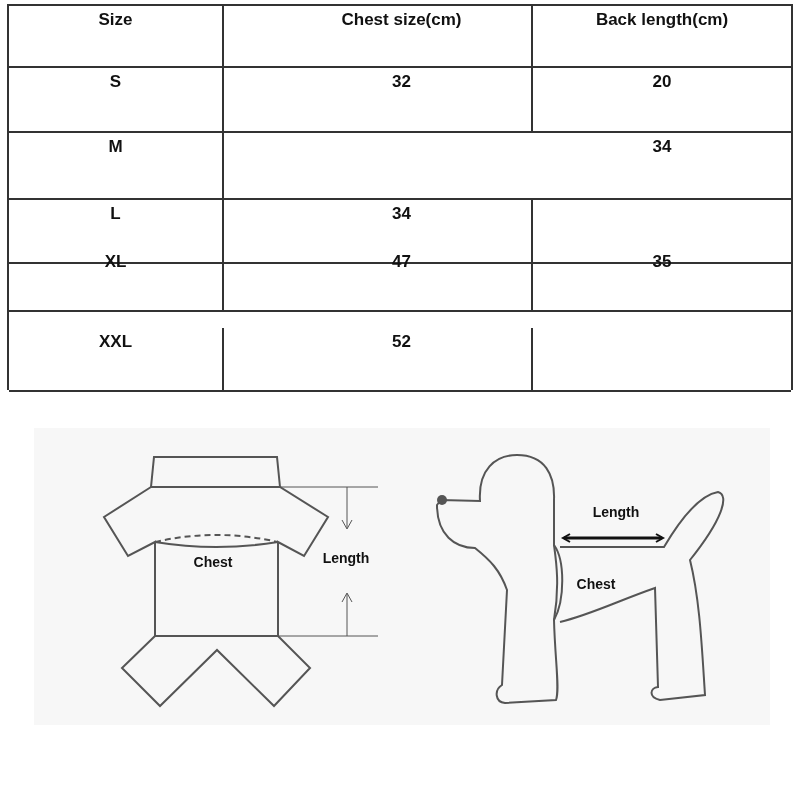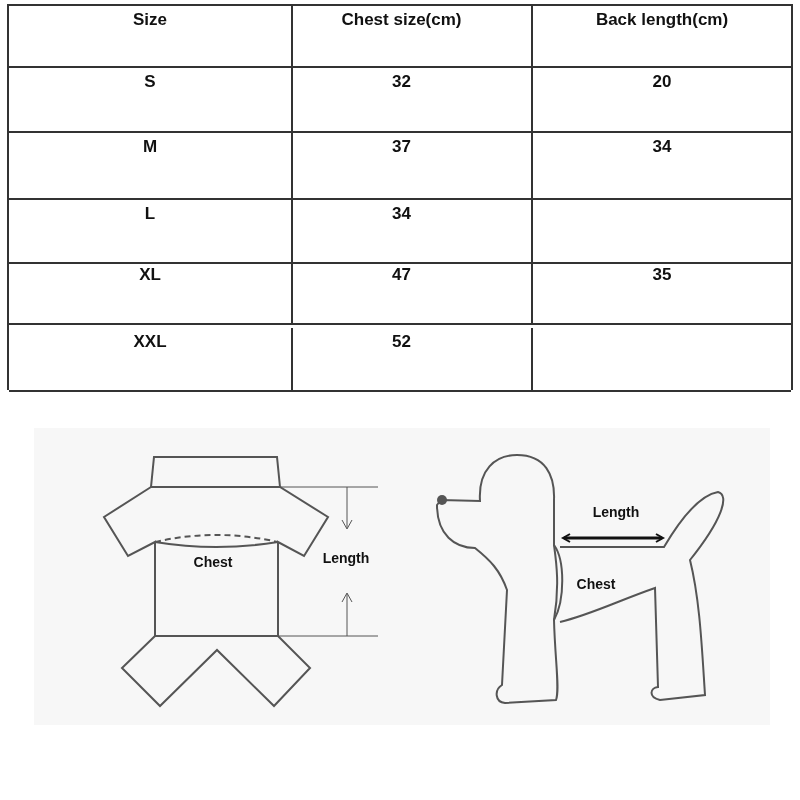--- a/index.html
+++ b/index.html
@@ -1,20 +1,20 @@
 <!DOCTYPE html>
 <html><head>
 <meta charset="utf-8">
 <style>
   html,body{margin:0;padding:0;background:#fff;}
   body{width:800px;height:800px;position:relative;overflow:hidden;font-family:"Liberation Sans",sans-serif;}
   .tbl{position:absolute;left:7px;top:4px;width:786px;height:386px;border-left:2px solid #333;border-right:2px solid #333;border-top:2px solid #333;box-sizing:border-box;}
   .row{position:absolute;left:0;right:0;border-bottom:2px solid #333;box-sizing:border-box;}
   .cell{position:absolute;top:0;bottom:0;text-align:center;font-weight:bold;font-size:17px;color:#111;padding-top:4px;box-sizing:border-box;}
-  .c0{left:0;width:284px;border-right:2px solid #333;}
+  .c0{left:0;width:215px;border-right:2px solid #333;}
   .c1{left:263px;width:261px;border-right:2px solid #333;}
   .c2{left:524px;right:0;}
   .panel{position:absolute;left:34px;top:428px;width:736px;height:297px;background:#f7f7f7;}
   svg text{font-family:"Liberation Sans",sans-serif;font-weight:bold;}
 </style>
 </head>
 <body>
 
 <div class="tbl">
   <div class="row" style="top:0;height:62px;">
@@ -22,28 +22,27 @@
     <div class="cell c2">Back length(cm)</div>
     <div class="cell c1">Chest size(cm)</div>
   </div>
   <div class="row" style="top:62px;height:65px;">
     <div class="cell c0">S</div>
     <div class="cell c1">32</div>
     <div class="cell c2">20</div>
   </div>
   <div class="row" style="top:127px;height:67px;">
     <div class="cell c0">M</div>
-    <div class="cell c1">37</div>
     <div class="cell c2">34</div>
   </div>
   <div class="row" style="top:194px;height:64px;">
     <div class="cell c0">L</div>
     <div class="cell c1">34</div>
   </div>
-  <div class="row" style="top:255px;height:64px;">
+  <div class="row" style="top:242px;height:64px;">
     <div class="cell c0">XL</div>
     <div class="cell c1">47</div>
     <div class="cell c2">35</div>
   </div>
   <div class="row" style="top:322px;height:64px;">
     <div class="cell c0">XXL</div>
     <div class="cell c1">52</div>
   </div>
 </div>
 

